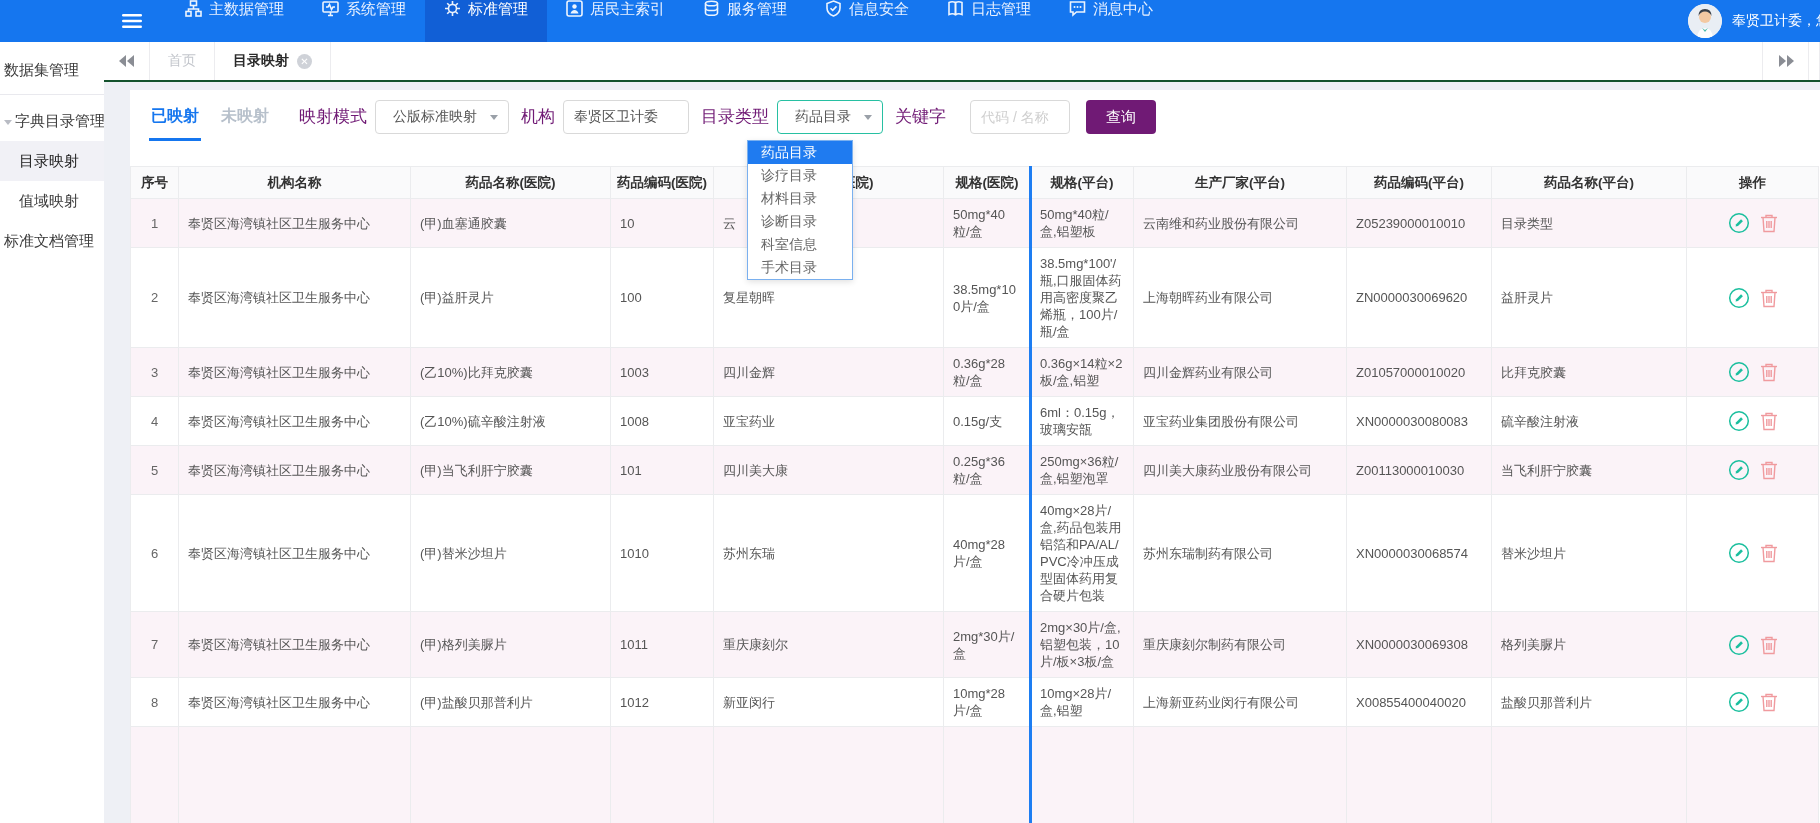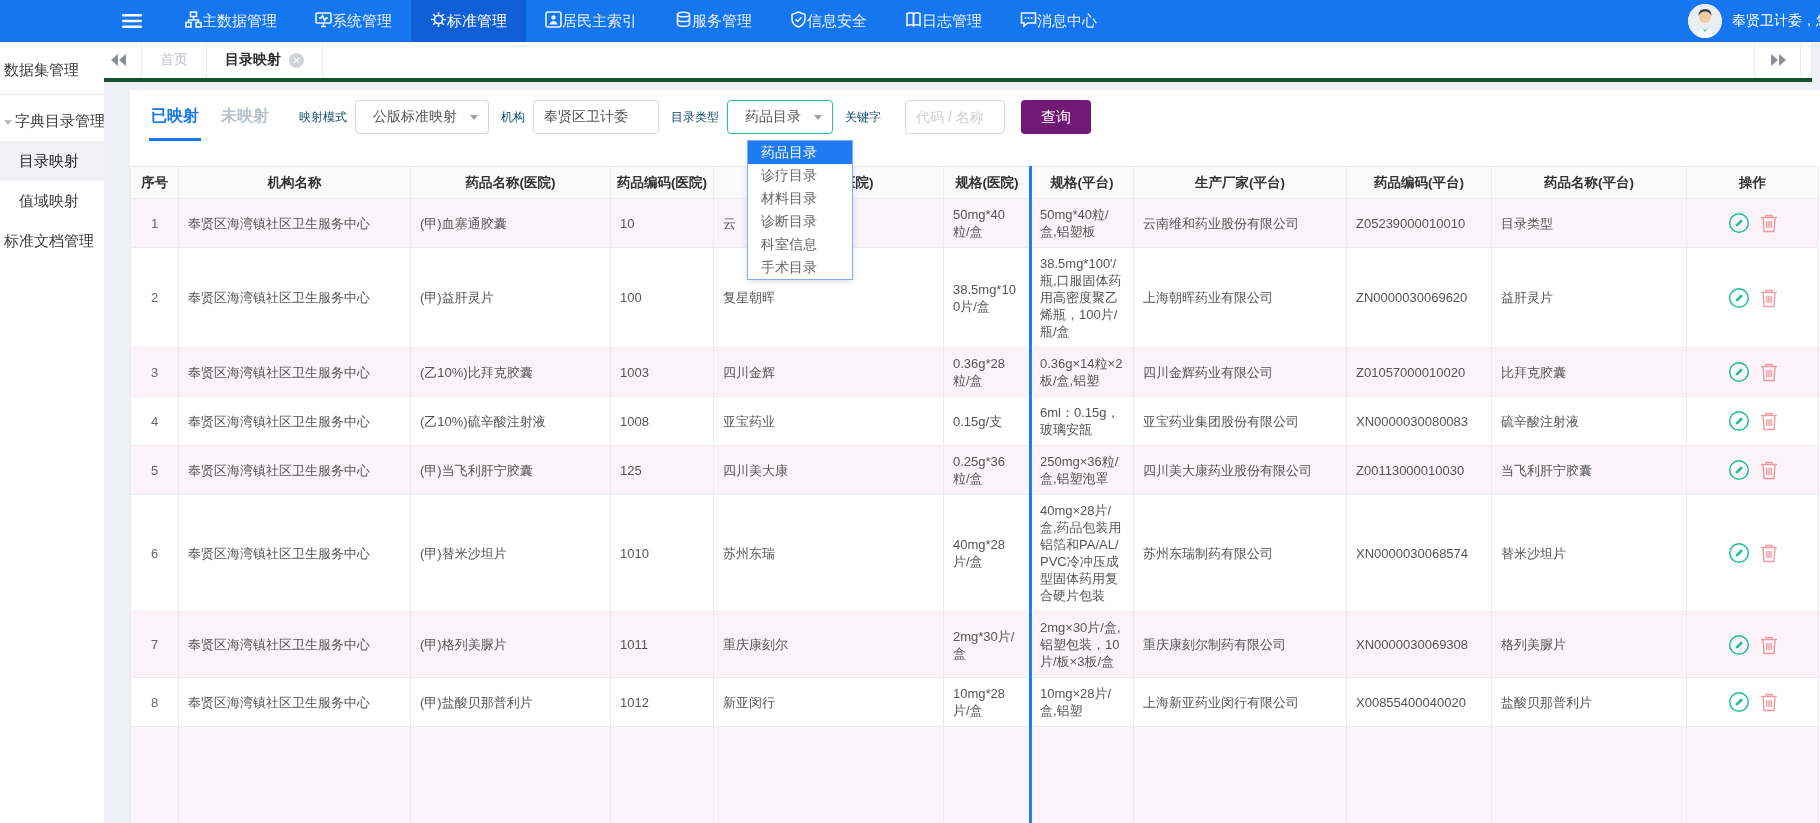--- a/index.html
+++ b/index.html
@@ -3,54 +3,54 @@
 <meta charset="utf-8">
 <style>
   * { margin:0; padding:0; box-sizing:border-box; }
   html,body { width:1820px; height:823px; overflow:hidden; }
   body { font-family:"Liberation Sans","DejaVu Sans",sans-serif; background:#eef0f5; position:relative; font-size:14px; color:#333; }
 
   
   .nav { position:absolute; left:0; top:0; width:1820px; height:42px; background:#1576ef; display:flex; align-items:center; z-index:30; }
   .nav-burger { width:40px; height:42px; display:flex; align-items:center; justify-content:center; margin-left:112px; cursor:pointer; }
   .nav-items { display:flex; align-items:stretch; height:42px; margin-left:14px; }
-  .nav-item { display:flex; align-items:center; padding:0 19px; color:#eaf2ff; font-size:15px; cursor:pointer; white-space:nowrap; }
+  .nav-item { display:flex; align-items:flex-start; gap:7px; padding:0 19px; color:#eaf2ff; font-size:15px; cursor:pointer; white-space:nowrap; }
   .nav-item.active { background:#115fd6; color:#ffffff; }
   .nav-item svg { opacity:.92; }
   .nav-user { position:absolute; left:1688px; top:0; height:42px; display:flex; align-items:center; gap:10px; color:#fff; font-size:14px; white-space:nowrap; }
   .avatar { width:34px; height:34px; border-radius:50%; background:#e9eef4; overflow:hidden; flex:0 0 auto; }
 
   
   .sidebar { position:absolute; left:0; top:42px; width:104px; bottom:0; background:#ffffff; z-index:20; }
   .side-item { height:40px; line-height:40px; font-size:15px; color:#3a3a3a; padding-left:4px; white-space:nowrap; overflow:hidden; cursor:pointer; }
   .side-item.first { margin-top:8px; }
   .side-item.child { padding-left:19px; font-size:15px; }
   .side-item.active { background:#f1f1f6; color:#222; }
   .side-divider { height:1px; background:#e9e9ee; margin:4px 0 6px 0; }
   .side-caret { display:inline-block; width:0; height:0; border-left:4px solid transparent; border-right:4px solid transparent; border-top:5px solid #b9bcc4; margin-right:3px; vertical-align:middle; }
 
   
-  .tabbar { position:absolute; left:96px; top:42px; width:1716px; height:40px; background:#fff; border-bottom:4px solid #14532d; display:flex; align-items:stretch; z-index:10; }
+  .tabbar { position:absolute; left:104px; top:42px; width:1716px; height:40px; background:#fff; border-bottom:2px solid #14532d; display:flex; align-items:stretch; z-index:10; }
   .tab-arrow { width:46px; display:flex; align-items:center; justify-content:center; border-right:1px solid #ececef; cursor:pointer; }
   .tab-arrow.right { border-right:none; border-left:1px solid #ececef; margin-left:auto; }
   .tab-arrow.right-cap { width:12px; border-left:1px solid #ececef; margin-left:0; }
   .tab { display:flex; align-items:center; gap:8px; padding:0 18px; border-right:1px solid #ececef; font-size:14px; cursor:pointer; white-space:nowrap; }
   .tab.home { color:#c3c6cc; }
   .tab.current { color:#2b2b2b; font-weight:bold; }
   .tab-close { width:15px; height:15px; border-radius:50%; background:#cfd2d8; color:#fff; font-size:10px; line-height:15px; text-align:center; display:inline-block; }
 
   
   .panel { position:absolute; left:130px; top:90px; width:1690px; bottom:0; background:#ffffff; z-index:5; }
 
   
   .filterbar { height:76px; display:flex; align-items:flex-start; padding-top:10px; }
   .map-tab { font-size:16px; font-weight:bold; padding:7px 2px 13px 2px; margin-left:19px; cursor:pointer; line-height:18px; }
   .map-tab.on { color:#1576ef; border-bottom:3px solid #1576ef; }
   .map-tab.off { color:#b7c0cb; margin-left:18px; }
-  .f-label { line-height:34px; font-size:12px; color:#0c4a6e; white-space:nowrap; }
+  .f-label { line-height:34px; font-size:17px; color:#701a75; white-space:nowrap; }
   .f-select { height:34px; border:1px solid #d9d9d9; border-radius:4px; background:#fff; display:flex; align-items:center; padding:0 10px 0 12px; font-size:14px; color:#555; cursor:pointer; position:relative; }
   .f-select .val { flex:1; text-align:center; white-space:nowrap; }
   .caret { width:0; height:0; border-left:4px solid transparent; border-right:4px solid transparent; border-top:5px solid #9aa0a8; margin-left:8px; }
   .f-select.focus { border-color:#27c0a2; }
   .f-input { height:34px; border:1px solid #d9d9d9; border-radius:4px; padding:0 10px; font-size:14px; color:#555; font-family:inherit; }
   .f-input::placeholder { color:#cfcfcf; }
   .search-btn { height:34px; border:none; border-radius:4px; background:#701a75; color:#fff; font-size:15px; cursor:pointer; font-family:inherit; padding:0 20px; }
 
   
   .dropdown { position:absolute; left:617px; top:50px; width:106px; background:#fff; border:1px solid #7ab0ef; box-shadow:0 2px 6px rgba(0,0,0,.12); z-index:40; }
@@ -394,21 +394,21 @@
                   </g>
                 </svg>
               </span>
             </div>
           </td>
         </tr>
         <tr class="alt">
           <td class="c">5</td>
           <td>奉贤区海湾镇社区卫生服务中心</td>
           <td>(甲)当飞利肝宁胶囊</td>
-          <td>125</td>
+          <td>101</td>
           <td>四川美大康</td>
           <td>0.25g*36粒/盒</td>
           <td>250mg×36粒/盒,铝塑泡罩</td>
           <td>四川美大康药业股份有限公司</td>
           <td>Z00113000010030</td>
           <td>当飞利肝宁胶囊</td>
           <td>
             <div class="ops">
               <span class="icon-btn">
                 <svg width="22" height="22" viewBox="0 0 22 22">

